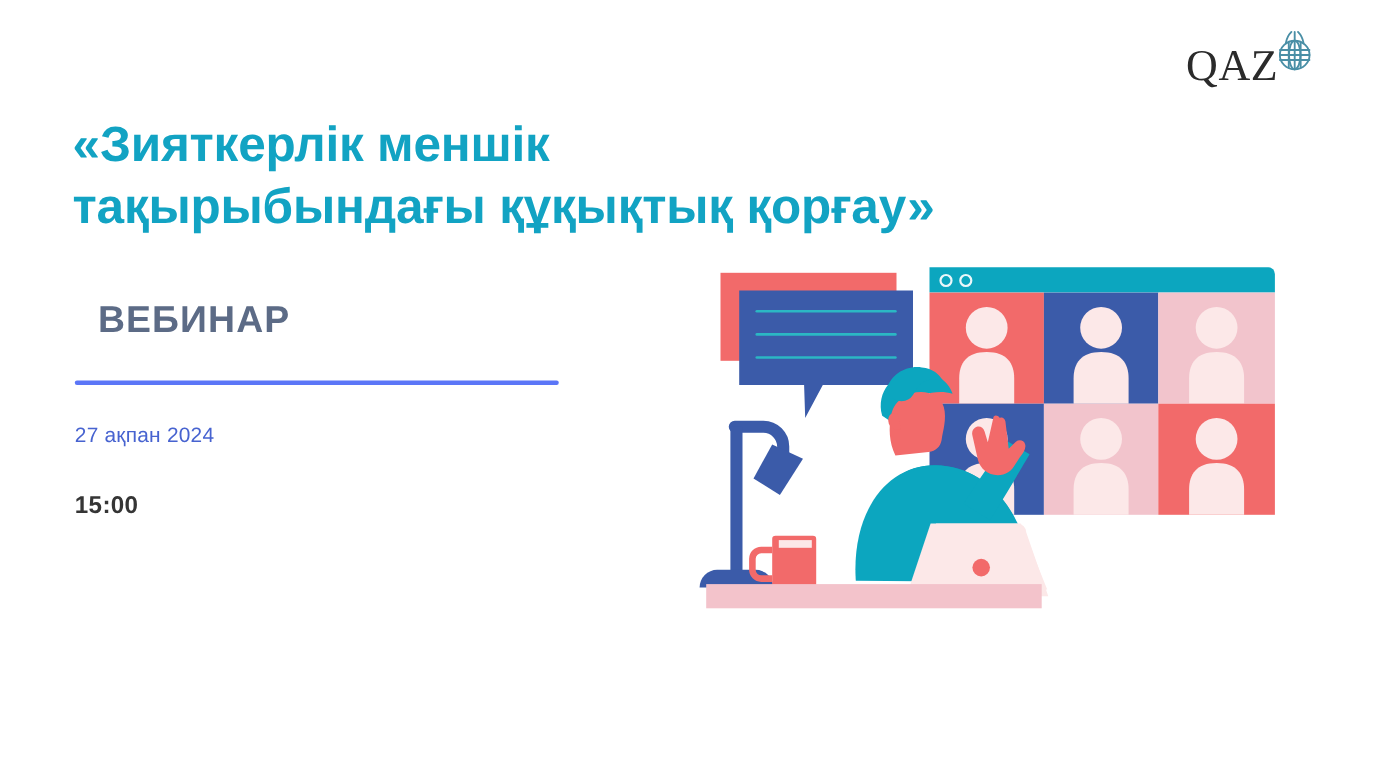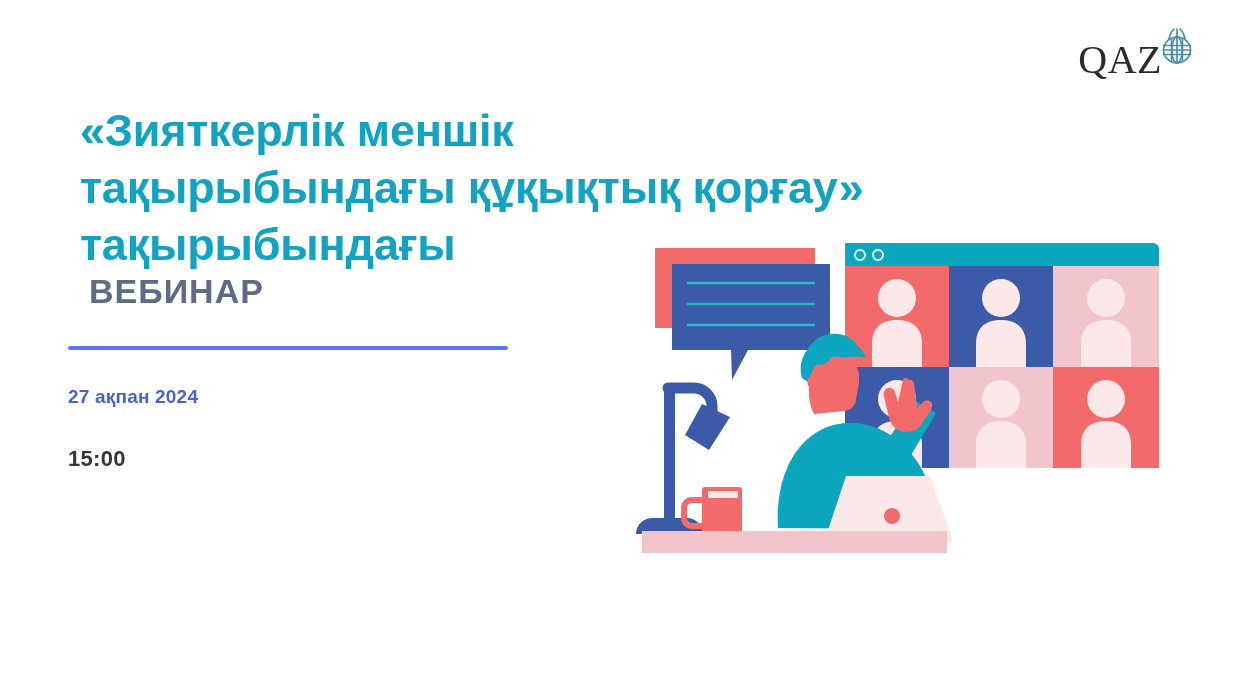--- a/index.html
+++ b/index.html
@@ -38,21 +38,21 @@
     width: 44px;
     height: 44px;
     margin: 0 -7px;
     position: relative;
     top: -1px;
   }
 
   
   #headline {
     position: absolute;
-    left: 80px;
+    left: 66px;
     top: 72px;
     width: 900px;
     color: #12A3C3;
     font-size: 45px;
     font-weight: bold;
     line-height: 1.27;
     letter-spacing: -0.2px;
   }
   #headline .hl-line { display: block; white-space: nowrap; }
 
@@ -76,21 +76,21 @@
     background: #5B76F7;
     border-radius: 2px;
   }
 
   #event-date {
     position: absolute;
     left: 68px;
     top: 386px;
     color: #4763d0;
     font-size: 19px;
-    font-weight: bold;
+    font-weight: normal;
     letter-spacing: 0.2px;
   }
 
   #event-time {
     position: absolute;
     left: 68px;
     top: 446px;
     color: #353535;
     font-size: 22px;
     font-weight: bold;
@@ -127,21 +127,20 @@
         <path d="M22 12 C22 7 22 6 22 4"></path>
         <path d="M30 14 C29 8 27 6 25 4"></path>
       </g>
     </svg>
   </span>
 </div>
 
 <h1 id="headline">
   <span class="hl-line">«Зияткерлік меншік</span>
   <span class="hl-line">тақырыбындағы құқықтық қорғау»</span>
-  <span class="hl-line">тақырыбындағы</span>
 </h1>
 
 <div id="subtitle">ВЕБИНАР</div>
 
 <div id="divider"></div>
 
 <div id="event-date">27 ақпан 2024</div>
 <div id="event-time">15:00</div>
 
 <div id="illustration">

